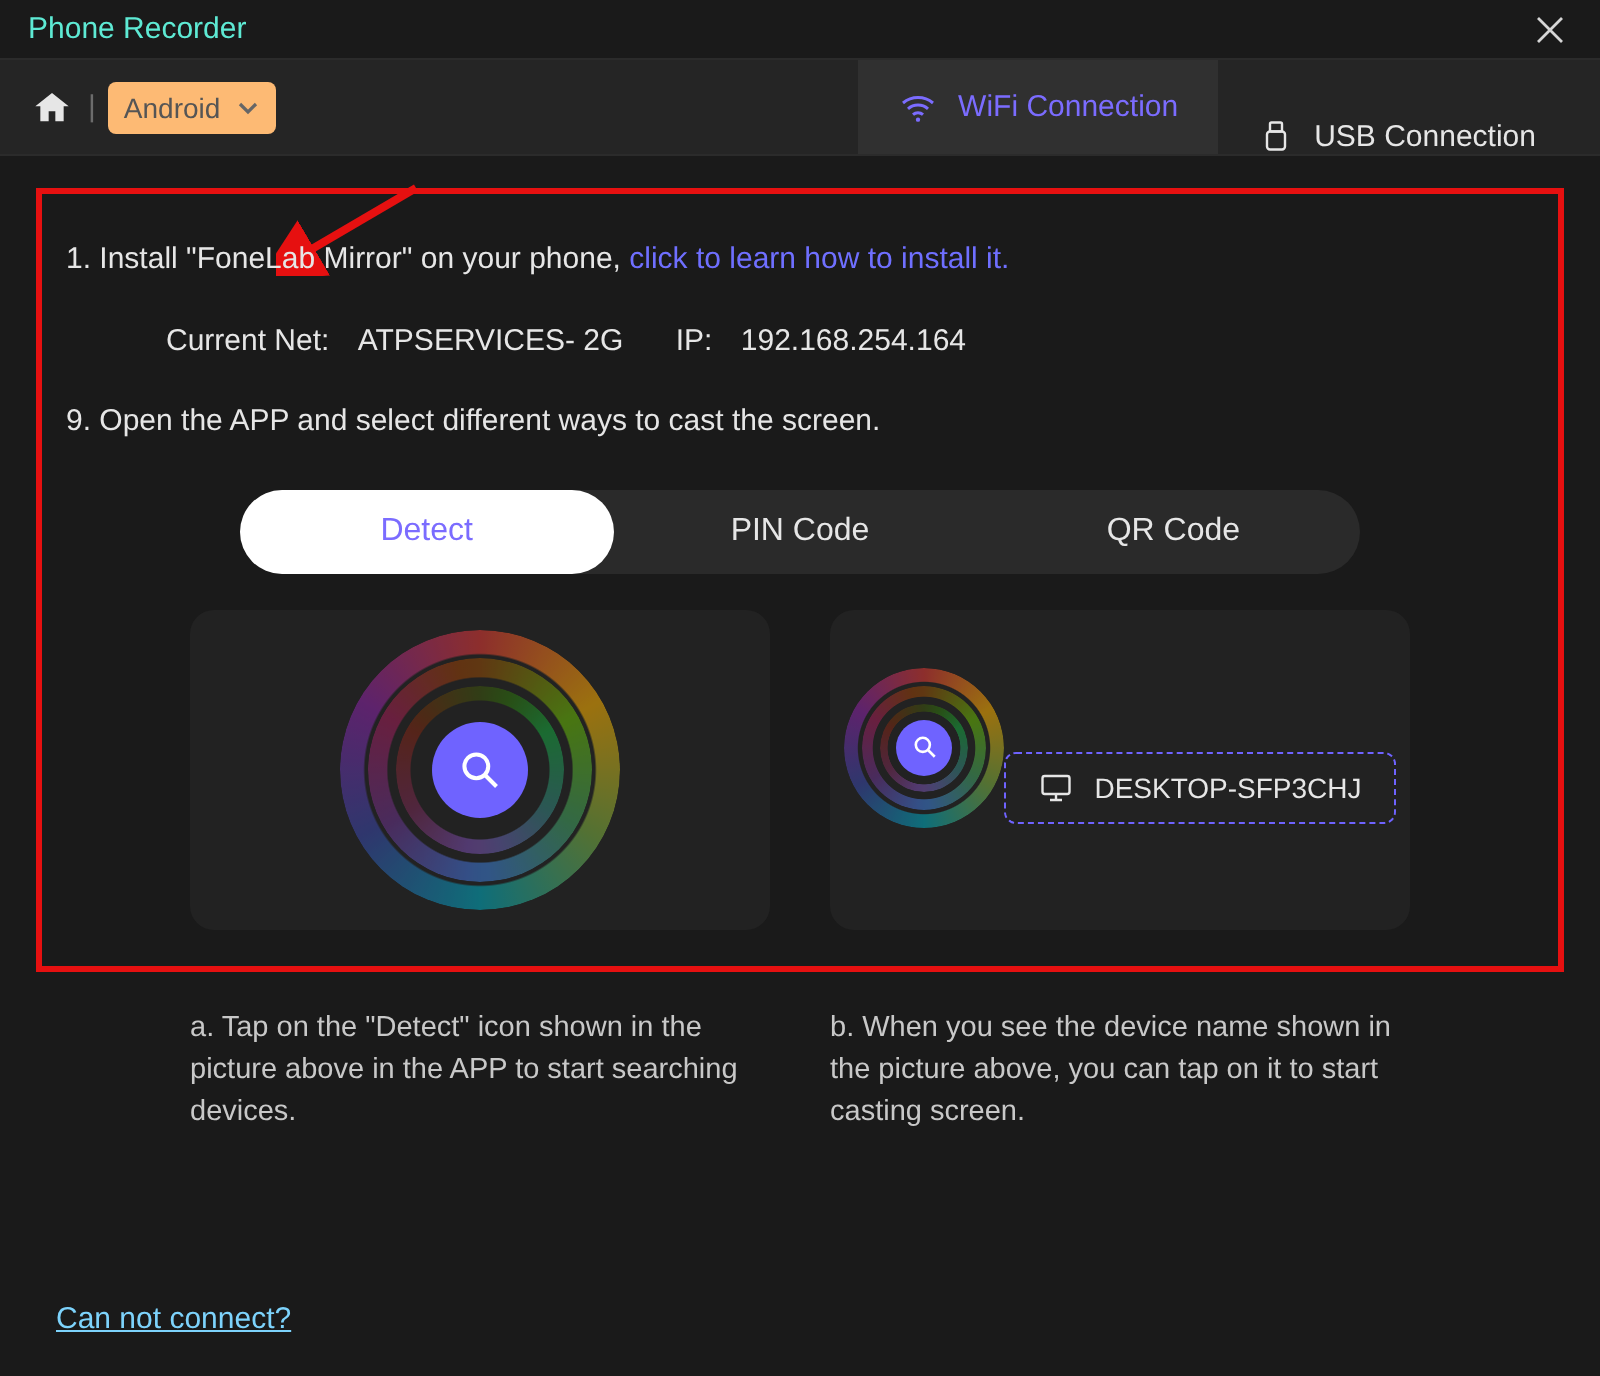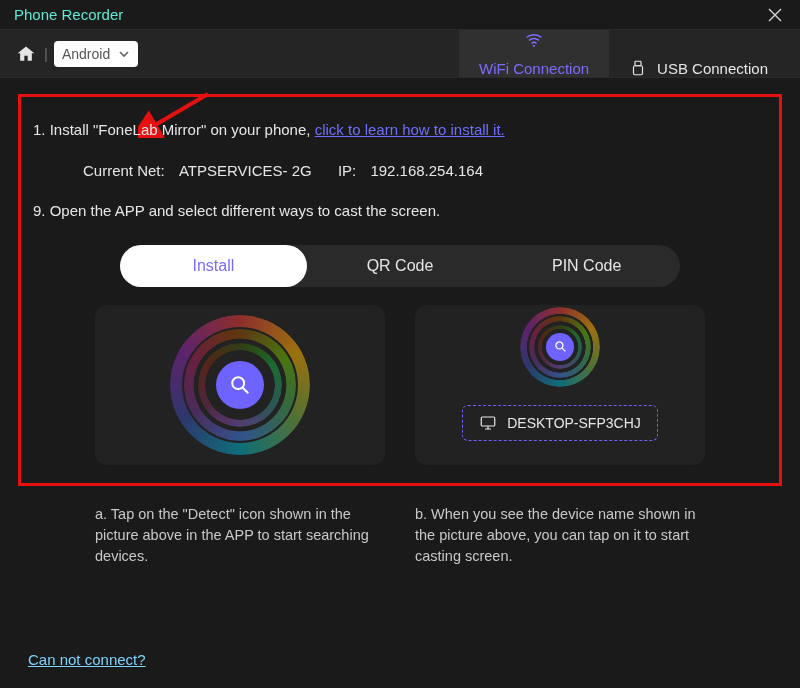--- a/index.html
+++ b/index.html
@@ -27,47 +27,47 @@
   .toolbar {
     height: 48px;
     background: #252525;
     display:flex; align-items:center;
     padding: 0 12px;
     border-bottom: 1px solid #2b2b2b;
   }
   .home-icon { color:#e6e6e6; display:flex; align-items:center; justify-content:center; width:28px; height:28px; cursor:pointer;}
   .sep { color:#6c6c6c; margin: 0 6px 0 4px; }
   .platform-select {
-    background:#ffffff; color:#555;
+    background:#fdba74; color:#555;
     height:26px; padding:0 8px;
     border-radius:4px;
     display:flex; align-items:center;
     font-size:14px;
     cursor:pointer;
   }
   .platform-select .chev { margin-left:8px; display:flex; }
   .toolbar-spacer { flex:1; }
   .conn-tabs { display:flex; height:100%; }
   .conn-tab {
     display:flex; align-items:center; gap:10px;
     padding:0 20px; cursor:pointer; font-size:15px;
   }
-  .conn-tab.active { background:#303030; color:#7b6cff;flex-direction:column; }
+  .conn-tab.active { background:#303030; color:#7b6cff; }
   .conn-tab.active svg { stroke:#7b6cff; }
   .conn-tab.inactive { color:#e6e6e6;align-items:flex-end; }
 
   
   .main { padding: 16px 18px 0 18px; position:relative; }
   .redbox {
     border:3px solid #e61010;
     padding: 14px 10px 18px 10px;
     position:relative;
   }
   .step { margin: 8px 0 18px 2px; color:#e6e6e6; line-height:1.5; }
-  .step a { color:#6f6fff; text-decoration:underline; cursor:pointer; }
+  .step a { color:#6f6fff; cursor:pointer; }
   .netline { margin-left: 50px; margin-top:6px; color:#e6e6e6; }
   .netline .lbl { display:inline-block; }
   .netline .val { font-weight:normal; display:inline-block; margin-left:10px; }
   .netline .ip-lbl { display:inline-block; margin-left:22px; }
 
   
   .pill-tabs {
     width: 560px; margin: 22px auto 18px auto;
     height: 42px; border-radius:21px;
     background:#2a2a2a;
@@ -79,21 +79,20 @@
   }
   .pill.active { background:#fff; color:#7b6cff; }
   .pill.inactive { color:#e6e6e6; }
 
   
   .panels { display:flex; gap:30px; justify-content:center; margin-top:10px; }
   .panel {
     width:290px; height:160px;
     background:#222; border-radius:12px;
     display:flex; align-items:center; justify-content:center;
-    flex-direction:column;
     position:relative;
   }
   
   .ring-wrap { position:relative; width:140px; height:140px; }
   .ring-wrap.small { width:80px; height:80px; margin-top:-22px;}
   .ring {
     position:absolute; border-radius:50%;
     inset:0;
     background: conic-gradient(from 0deg, #e53935,#ffb300,#7cb342,#00acc1,#3949ab,#8e24aa,#e53935);
     -webkit-mask: radial-gradient(circle, transparent 58%, #000 59%);
@@ -213,27 +212,27 @@
         <span class="val">192.168.254.164</span>
       </div>
     </div>
 
     <div class="step">
       <span>9. Open the APP and select different ways to cast the screen.</span>
     </div>
 
     <div class="pill-tabs">
       <div class="pill active">
-          <span>Install</span>
+          <span>Detect</span>
+        </div>
+      <div class="pill inactive">
+          <span>PIN Code</span>
         </div>
       <div class="pill inactive">
           <span>QR Code</span>
-        </div>
-      <div class="pill inactive">
-          <span>PIN Code</span>
         </div>
     </div>
 
     <div class="panels">
       <div class="panel">
         <div class="ring-wrap">
           <div class="ring"></div>
             <div class="ring r2"></div>
             <div class="ring r3"></div>
           <div class="ring-center">

